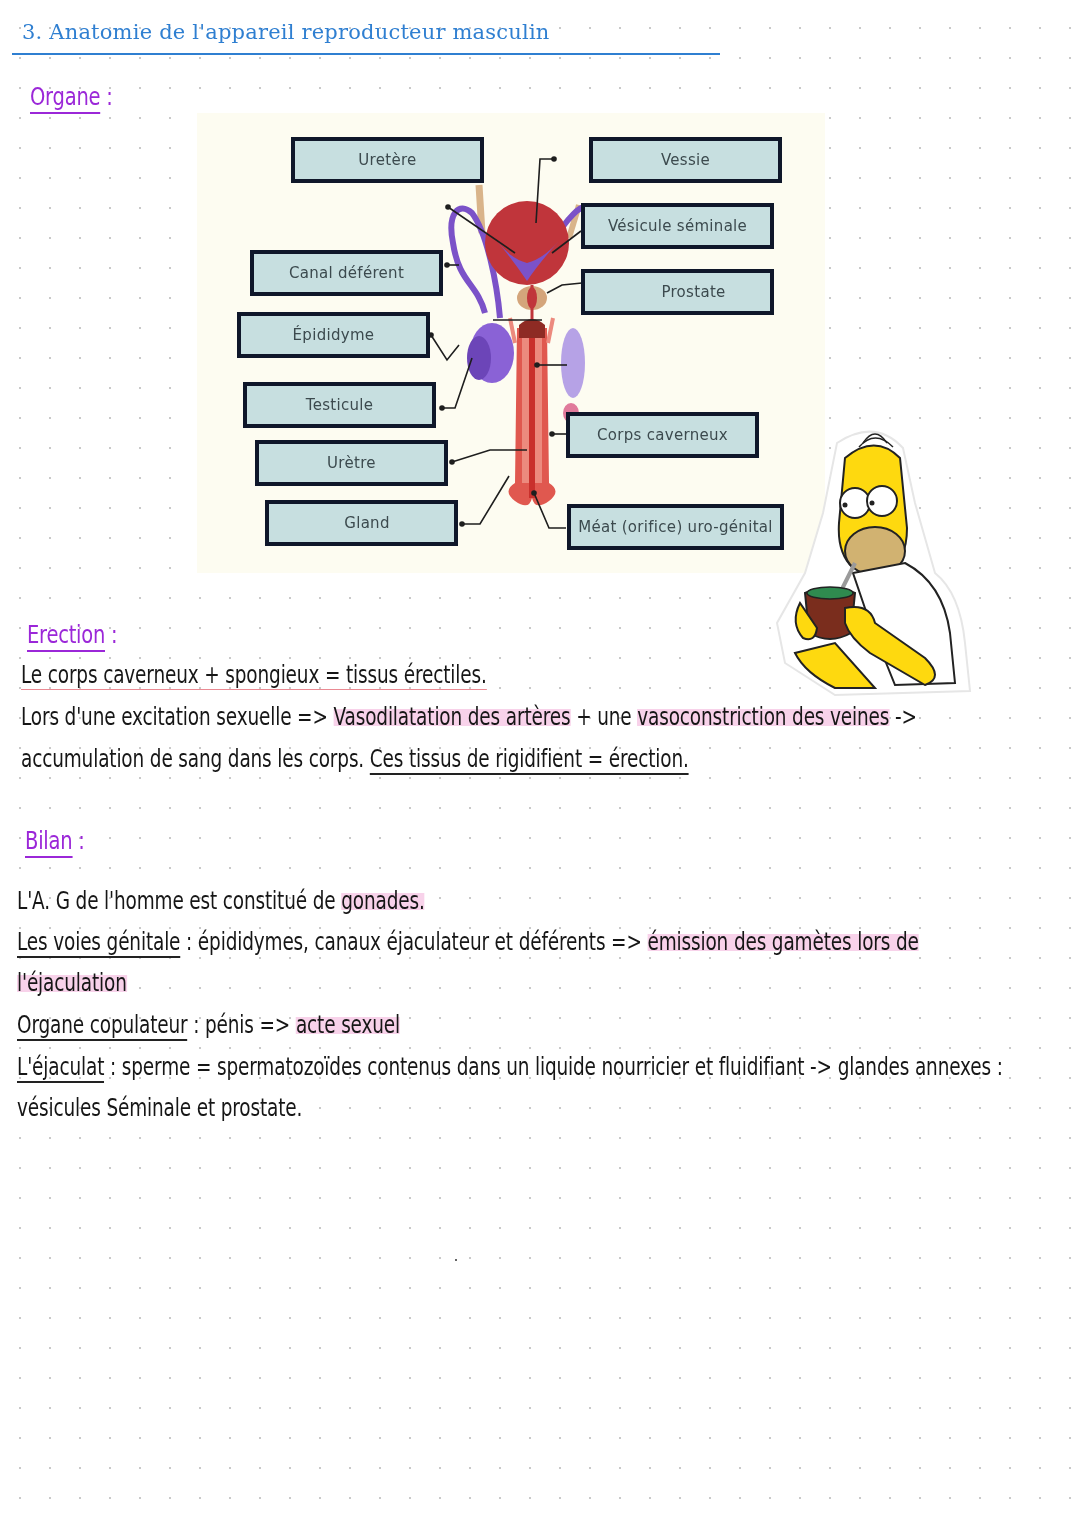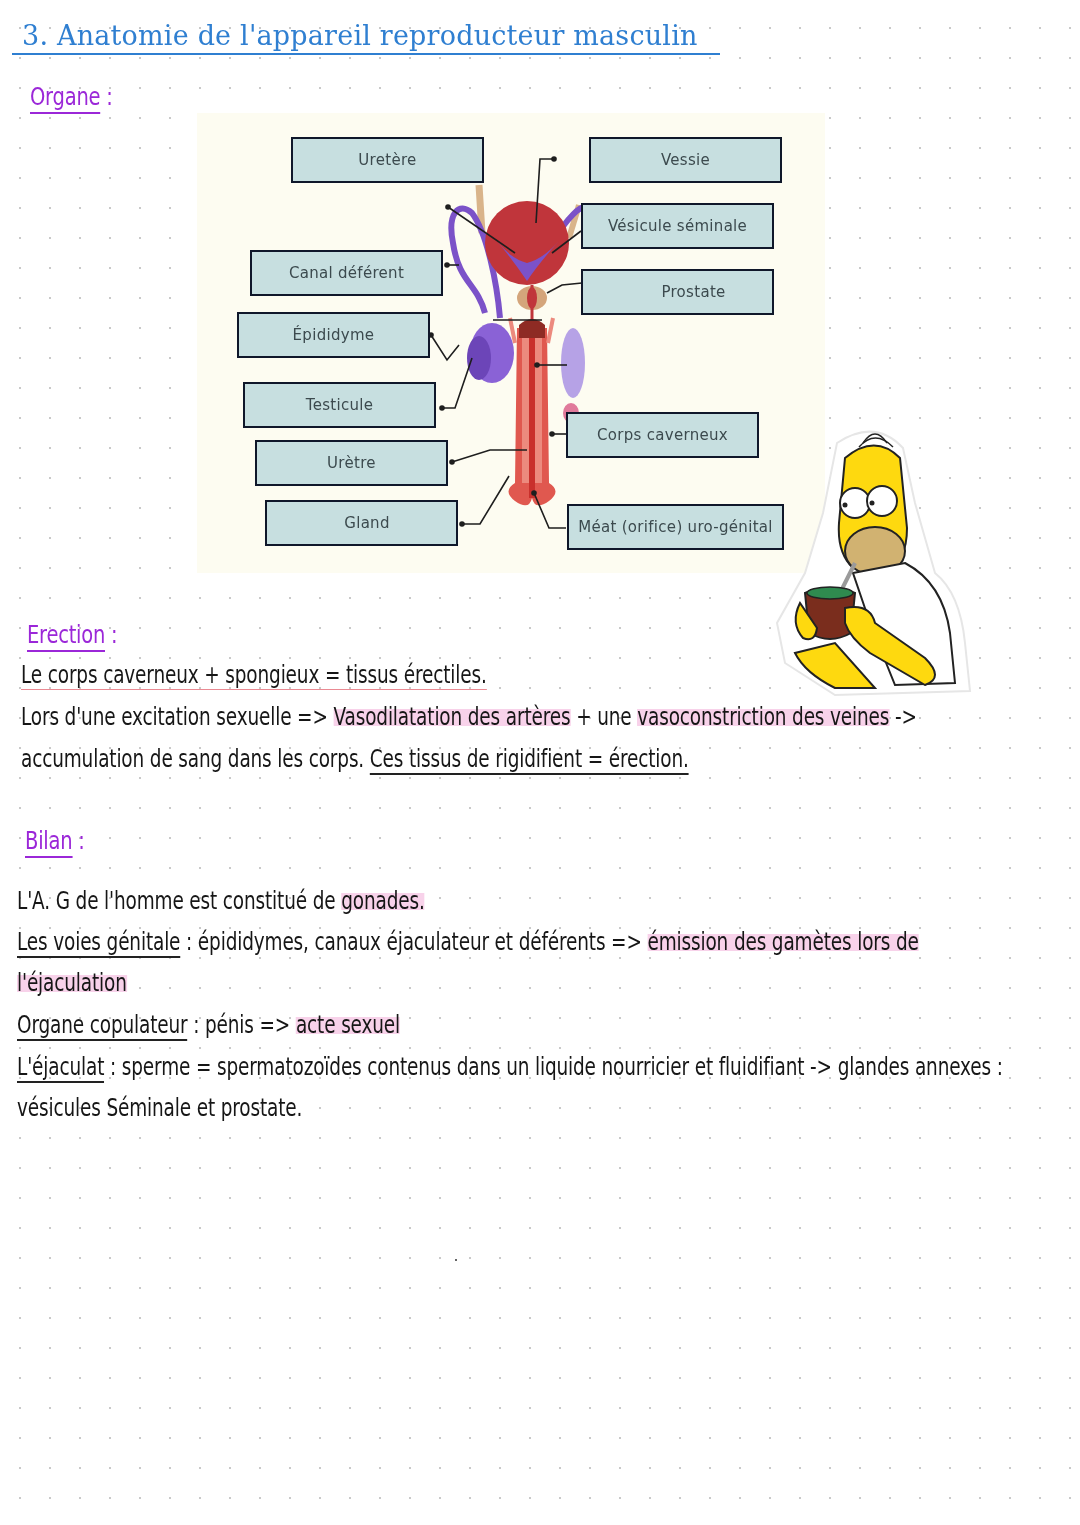--- a/index.html
+++ b/index.html
@@ -11,21 +11,21 @@
     background-position: 5px 13px;
     font-family: "DejaVu Sans", sans-serif;
     color: #1a1a1a;
   }
   .abs { position: absolute; }
 
   
   .title {
     left: 22px; top: 20px;
     font-family: "DejaVu Serif", serif;
-    font-size: 27px; color: #2f7fd1; letter-spacing: 0.2px;
+    font-size: 21px; color: #2f7fd1; letter-spacing: 0.2px;
     white-space: nowrap;
   }
   .title-rule { left: 12px; top: 53px; width: 708px; height: 2px; background: #2f7fd1; }
 
   
   .heading {
     font-family: "DejaVu Sans", sans-serif;
     font-size: 25px; color: #9b27d8; white-space: nowrap;
     transform: scaleX(0.78); transform-origin: left center;
     letter-spacing: -0.3px;
@@ -41,21 +41,21 @@
     transform: scaleX(0.77); transform-origin: left center;
     letter-spacing: -0.2px;
   }
   .hl { background: linear-gradient(to bottom, transparent 20%, #f8d2ea 20%, #f8d2ea 82%, transparent 82%); border-radius: 6px; }
   .ul { border-bottom: 2px solid #222; }
   .ul-red { border-bottom: 1.5px solid #ea8a93; }
 
   
   .diagram { left: 197px; top: 113px; width: 628px; height: 460px; background: #fdfcf1; }
   .lbl {
-    position: absolute; background: #c7dfe0; border: 2px solid #0f172a;
+    position: absolute; background: #c7dfe0; border: 4px solid #0f172a;
     font-family: "DejaVu Sans", sans-serif; font-size: 15px; color: #3c4a4e;
     display: flex; align-items: center; justify-content: center; box-sizing: border-box;
     letter-spacing: 0.3px;
   }
   .diagram svg { position: absolute; left: 0; top: 0; }
 
   .homer { left: 775px; top: 423px; width: 200px; height: 275px; }
   .stray-dot { left: 455px; top: 1259px; width: 2px; height: 2px; background: #333; border-radius: 50%; }
 </style>
 </head>

